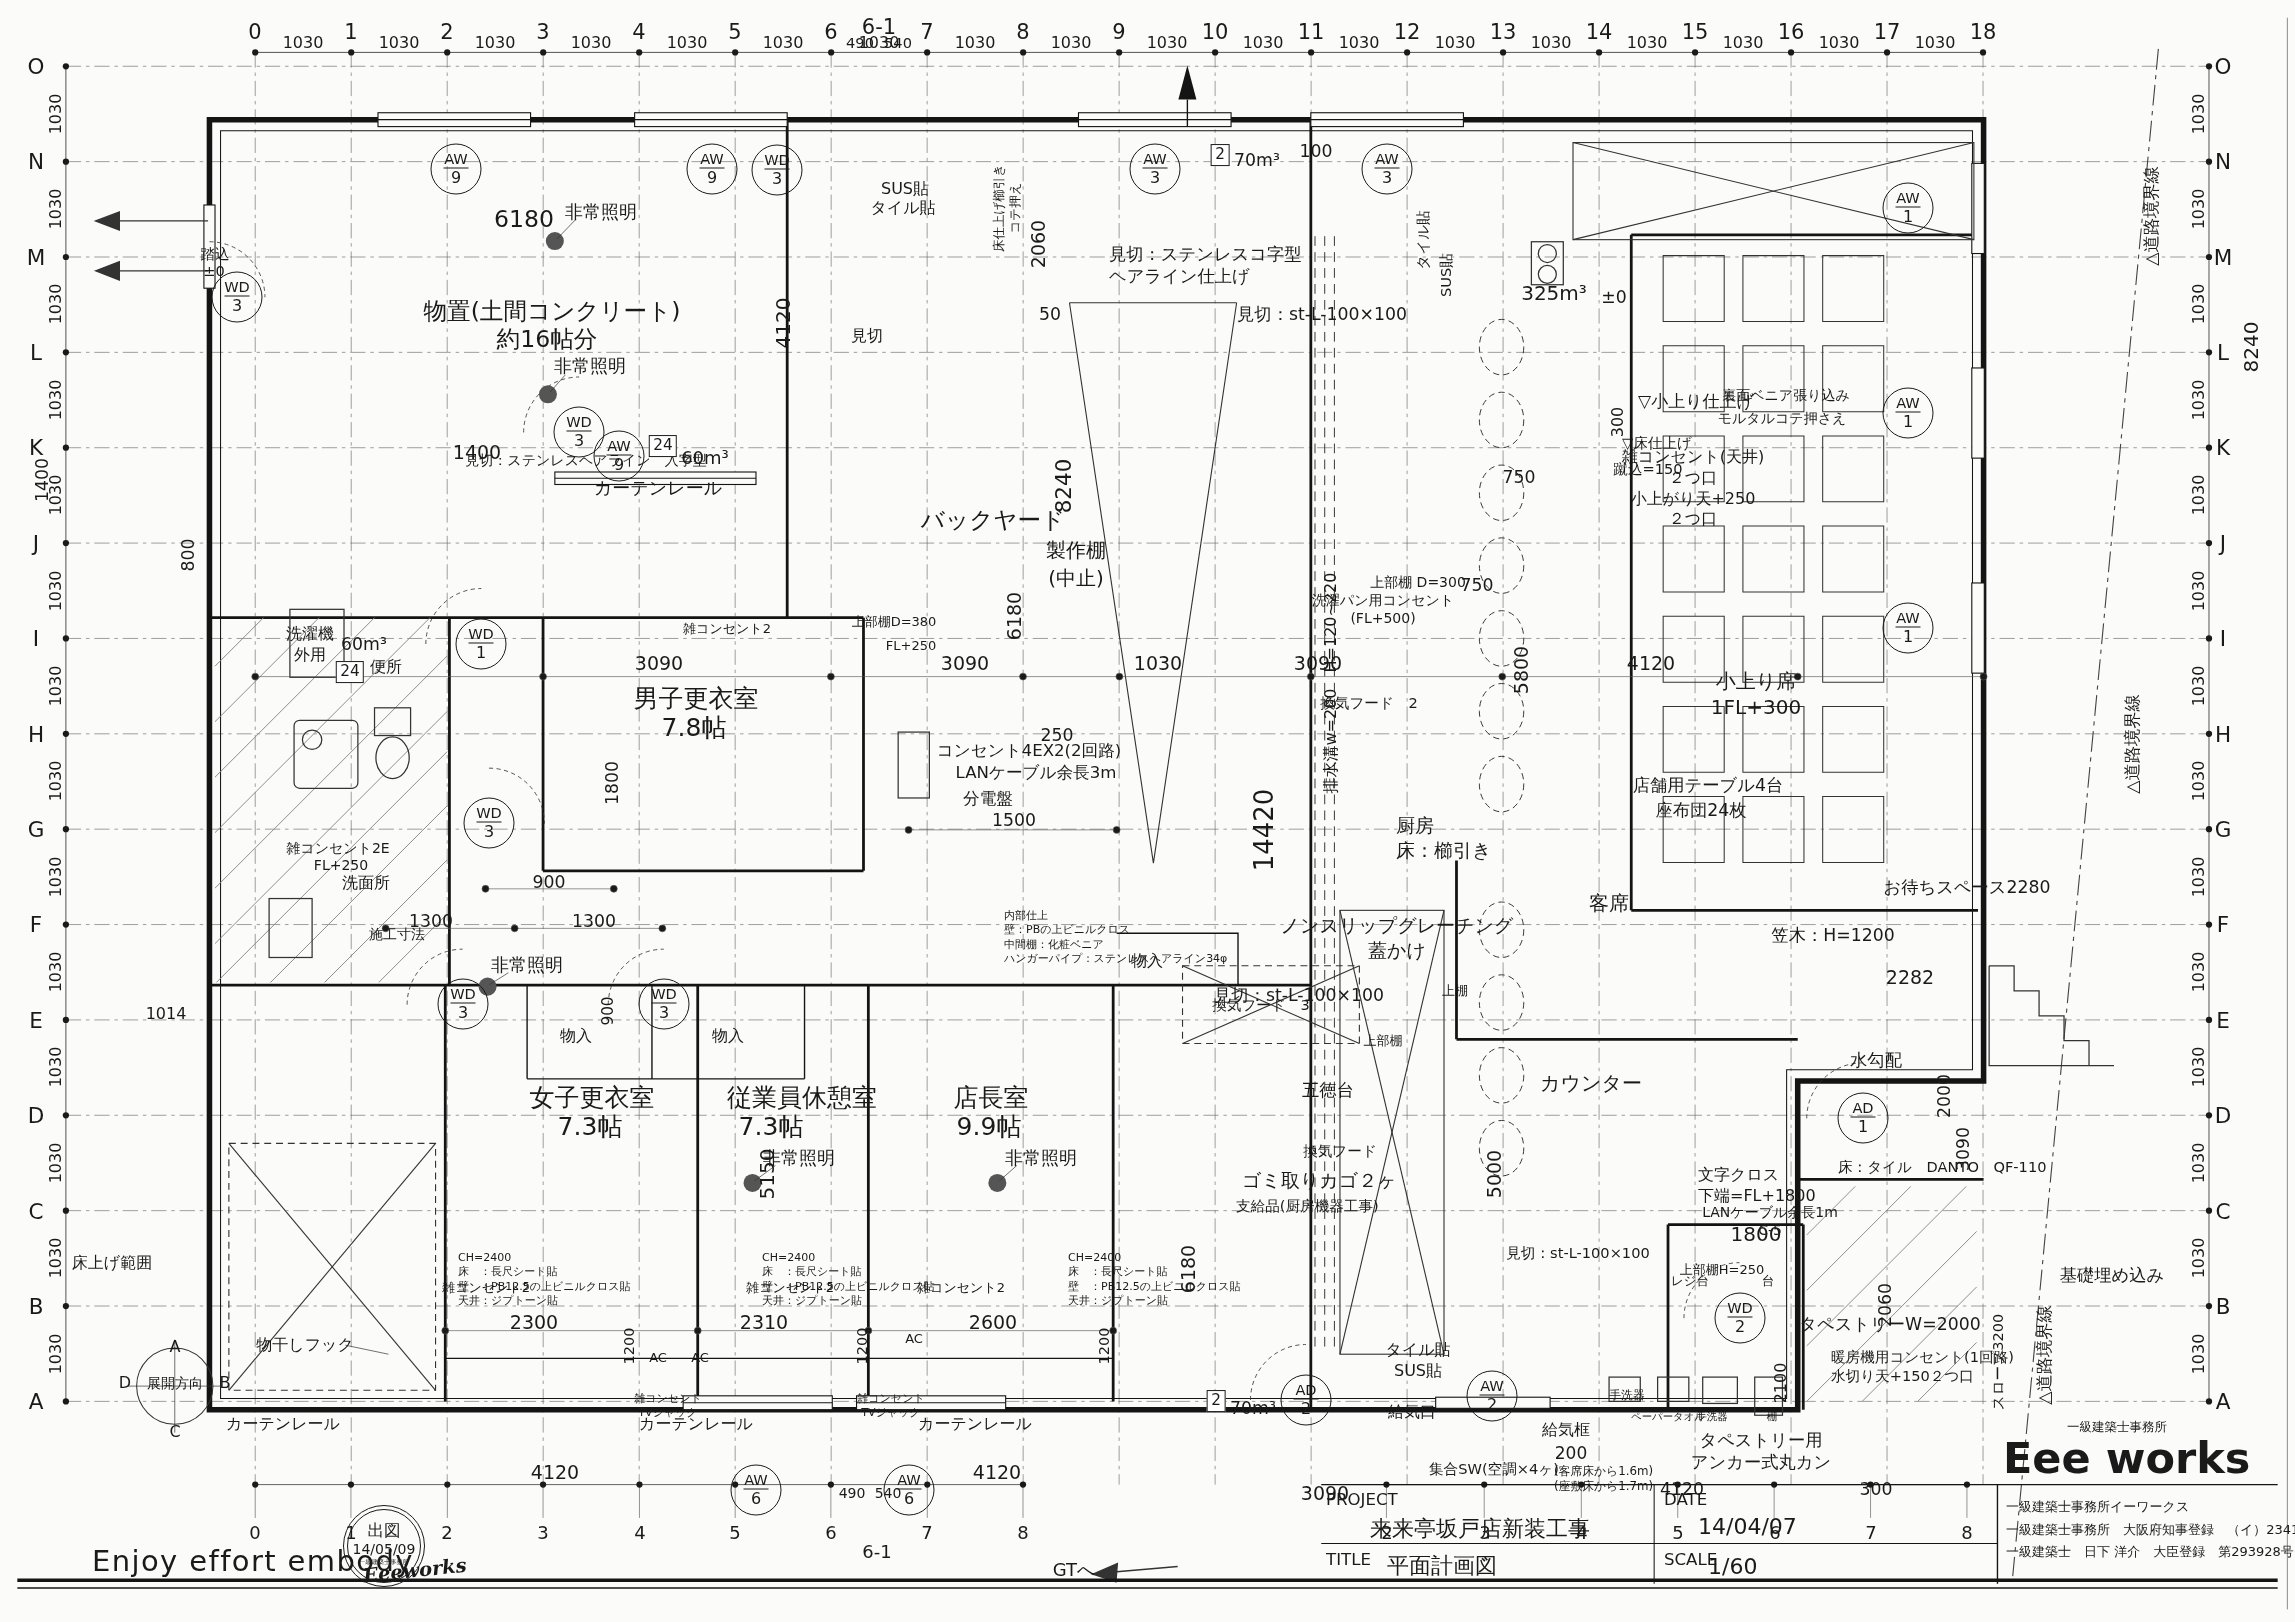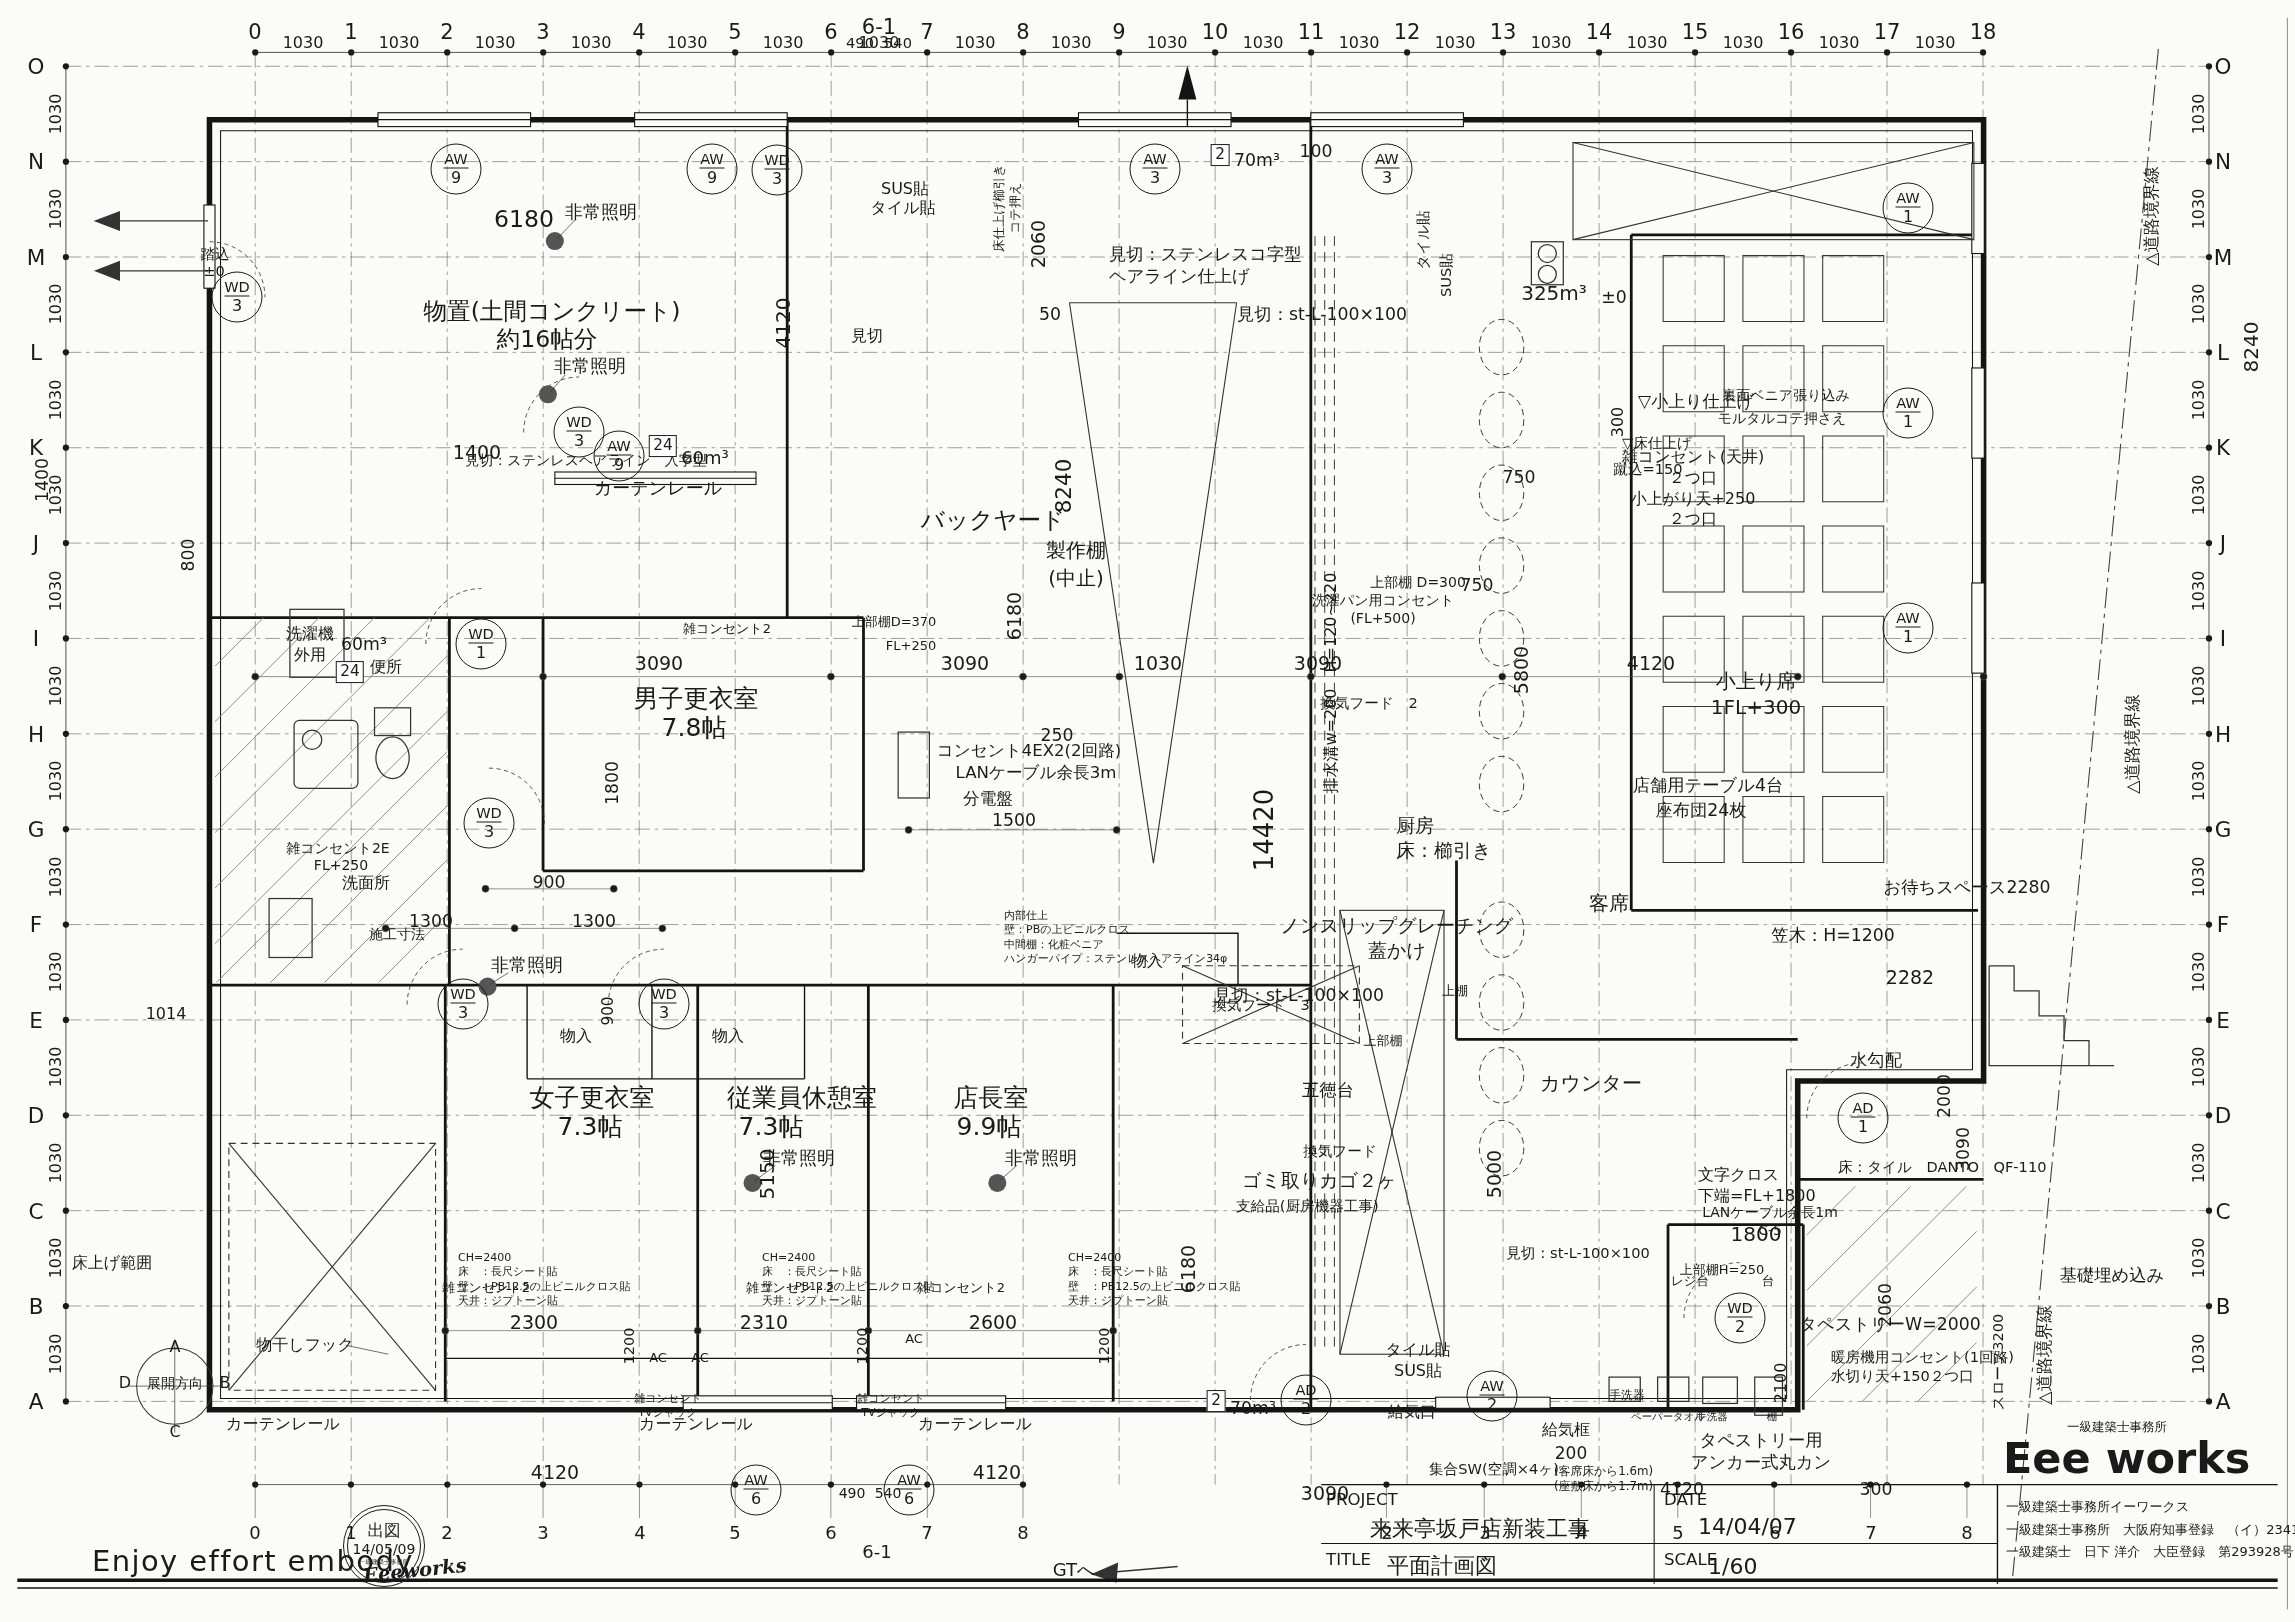--- a/index.html
+++ b/index.html
@@ -434,21 +434,21 @@
       <div class="lbl" style="left: 696px; top: 699px; font-size: 25px; transform: translate(-50%, -50%);">男子更衣室</div>
       <div class="lbl" style="left: 694px; top: 728px; font-size: 25px; transform: translate(-50%, -50%);">7.8帖</div>
       <div class="lbl" style="left: 659px; top: 663px; font-size: 19px; transform: translate(-50%, -50%);">3090</div>
       <div class="lbl" style="left: 965px; top: 663px; font-size: 19px; transform: translate(-50%, -50%);">3090</div>
       <div class="lbl" style="left: 1158px; top: 663px; font-size: 19px; transform: translate(-50%, -50%);">1030</div>
       <div class="lbl" style="left: 1318px; top: 663px; font-size: 19px; transform: translate(-50%, -50%);">3090</div>
       <div class="lbl" style="left: 1651px; top: 663px; font-size: 19px; transform: translate(-50%, -50%);">4120</div>
       <div class="lbl" style="left: 783px; top: 323px; font-size: 20px; transform: translate(-50%, -50%) rotate(-90deg);">4120</div>
       <div class="lbl" style="left: 612px; top: 783px; font-size: 17.3px; transform: translate(-50%, -50%) rotate(-90deg);">1800</div>
       <div class="lbl" style="left: 727px; top: 629px; font-size: 13px; transform: translate(-50%, -50%);">雑コンセント2</div>
-      <div class="lbl" style="left: 894px; top: 622px; font-size: 13px; transform: translate(-50%, -50%);">上部棚D=370</div>
+      <div class="lbl" style="left: 894px; top: 622px; font-size: 13px; transform: translate(-50%, -50%);">上部棚D=380</div>
       <div class="lbl" style="left: 911px; top: 646px; font-size: 13px; transform: translate(-50%, -50%);">FL+250</div>
       <div class="lbl" style="left: 1057px; top: 735px; font-size: 17.3px; transform: translate(-50%, -50%);">250</div>
       <div class="lbl" style="left: 1029px; top: 751px; font-size: 16.6px; transform: translate(-50%, -50%);">コンセント4EX2(2回路)</div>
       <div class="lbl" style="left: 1036px; top: 773px; font-size: 16.6px; transform: translate(-50%, -50%);">LANケーブル余長3m</div>
       <div class="lbl" style="left: 988px; top: 799px; font-size: 16.6px; transform: translate(-50%, -50%);">分電盤</div>
       <div class="lbl" style="left: 1014px; top: 820px; font-size: 17.3px; transform: translate(-50%, -50%);">1500</div>
       <div class="lbl" style="left: 549px; top: 882px; font-size: 17.3px; transform: translate(-50%, -50%);">900</div>
       <div class="lbl" style="left: 431px; top: 921px; font-size: 17.3px; transform: translate(-50%, -50%);">1300</div>
       <div class="lbl" style="left: 594px; top: 921px; font-size: 17.3px; transform: translate(-50%, -50%);">1300</div>
       <div class="lbl" style="left: 527px; top: 965px; font-size: 18px; transform: translate(-50%, -50%);">非常照明</div>

